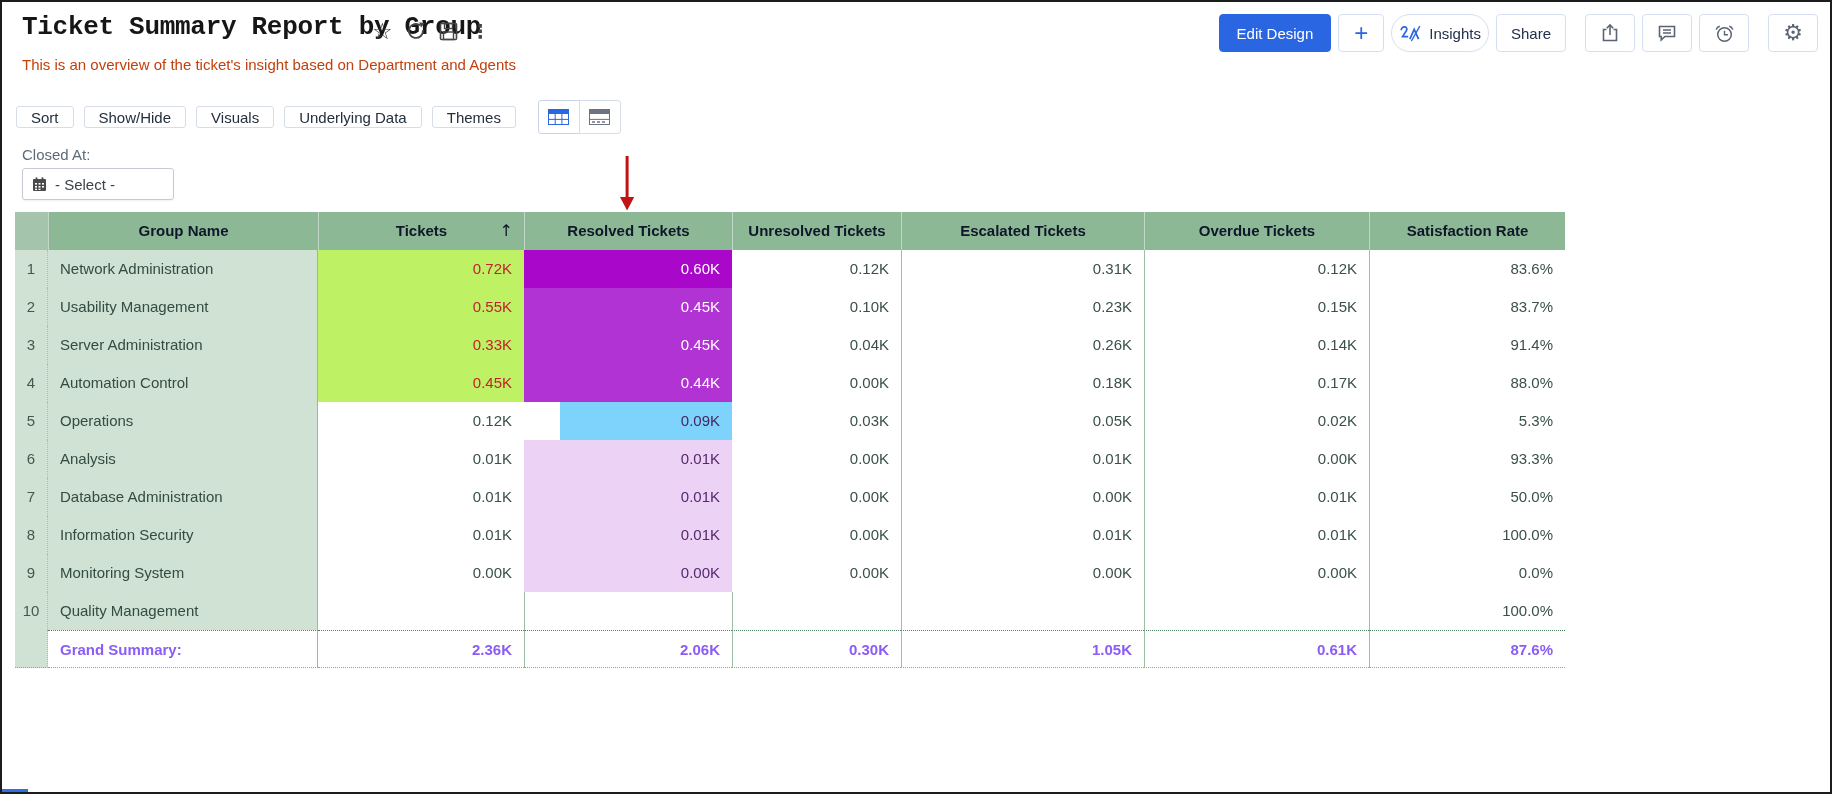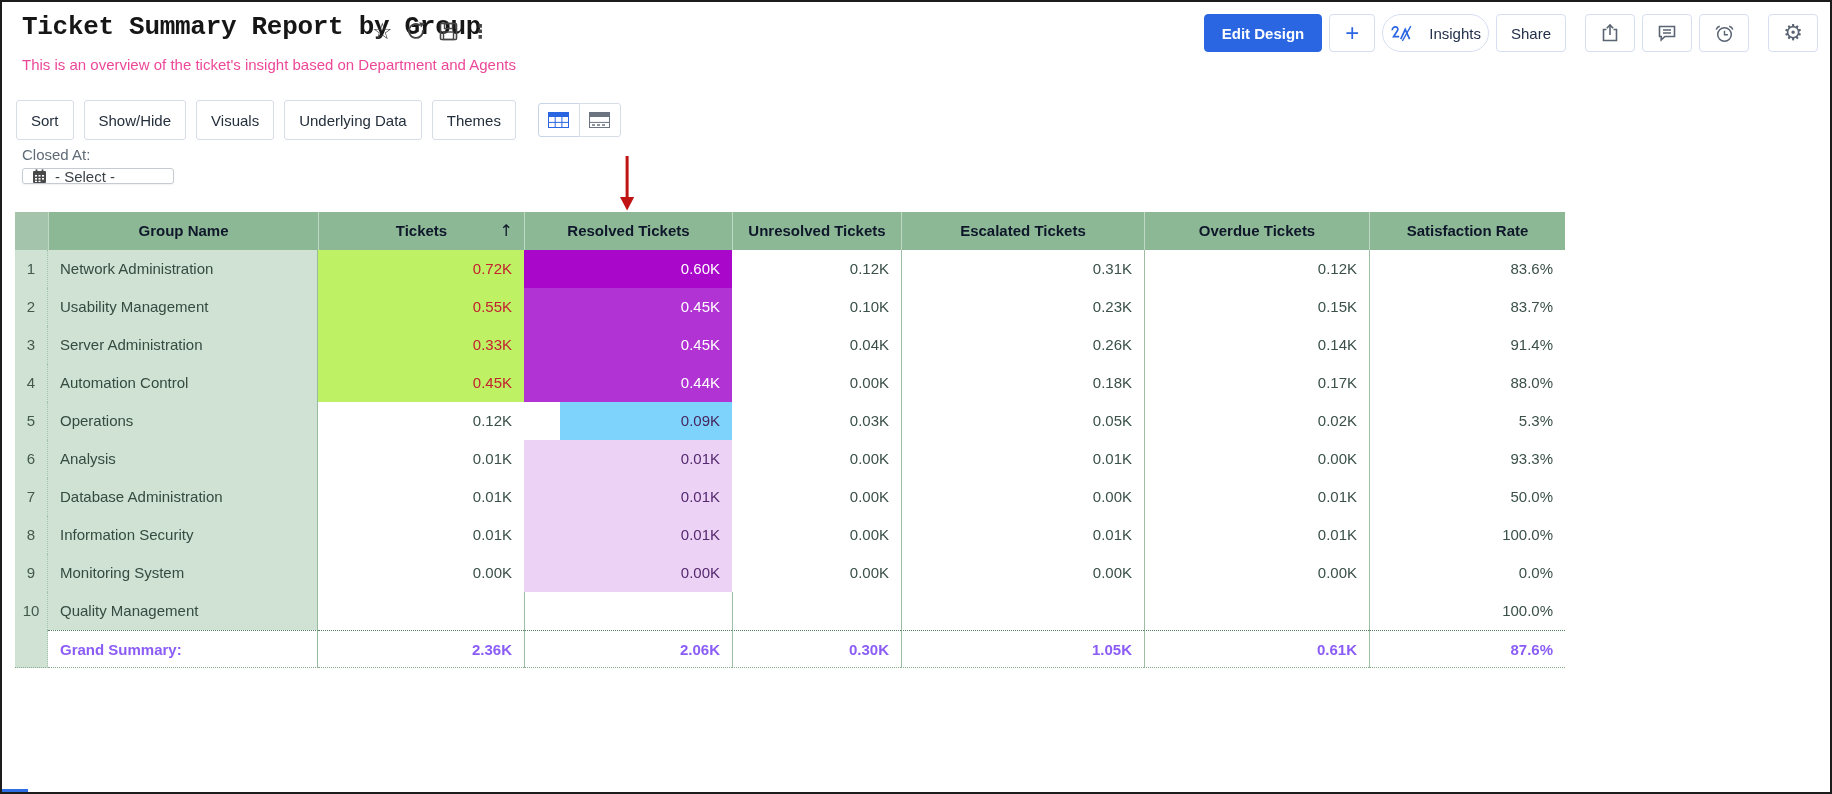--- a/index.html
+++ b/index.html
@@ -11,45 +11,45 @@
   }
   .frame { position:absolute; inset:0; border:2px solid #1c1c1c; pointer-events:none; z-index:50; }
   .corner-accent { position:absolute; left:2px; bottom:2px; width:26px; height:3px; background:#2f6fe4; z-index:51; }
 
   
   .page-title { position:absolute; left:22px; top:12px; font-size:26px; font-weight:700; color:#161616; letter-spacing:-0.3px;font-family:Liberation Mono, monospace; }
   .title-icons { position:absolute; left:372px; top:16px; height:30px; display:flex; align-items:center; gap:13px; color:#474747; }
   .uicon { font-family:"DejaVu Sans",sans-serif; }
   .star-g { font-size:23px; line-height:1; color:#3f3f3f; cursor:pointer; }
   .kebab-g { font-size:19px; font-weight:700; color:#474747; cursor:pointer; letter-spacing:0; }
-  .subtitle { position:absolute; left:22px; top:56px; font-size:15px; color:#ec4899; }
+  .subtitle { position:absolute; left:22px; top:56px; font-size:15px; color:#c2410c; }
 
   .top-actions { position:absolute; top:14px; right:14px; display:flex; align-items:center; gap:7px; }
   .btn { height:38px; display:flex; align-items:center; justify-content:center; font-size:15px;
          border:1px solid #d6def1; border-radius:4px; background:#fff; color:#22304a; cursor:pointer; }
-  .btn-primary { background:#2a66e2; border-color:#2a66e2; color:#fff; padding:0 17px; font-weight:700; }
+  .btn-primary { background:#2a66e2; border-color:#2a66e2; color:#fff; padding:0 17px; font-weight:400; }
   .btn-plus { width:46px; color:#2a66e2; font-size:24px; font-weight:400; }
-  .btn-insights { padding:0 7px; gap:16px;border-radius:19px; }
+  .btn-insights { padding:0 7px; gap:7px;border-radius:19px; }
   .btn-share { padding:0 14px; }
   .iconbtn { width:50px; }
   .icon-gap { margin-left:12px; }
 
   
   .toolbar { position:absolute; left:16px; top:100px; display:flex; align-items:center; gap:10px; }
-  .tbtn { height:40px; padding:4px 14px; background:#fff; border:1px solid #d7dde6; border-radius:3px;
+  .tbtn { height:22px; padding:4px 14px; background:#fff; border:1px solid #d7dde6; border-radius:3px;
           font-size:15px; color:#242f3c; display:flex; align-items:center; cursor:pointer; }
   .viewgroup { display:flex; margin-left:12px; }
   .vbtn { width:42px; height:34px; border:1px solid #d7dde6; background:#fff; display:flex;
           align-items:center; justify-content:center; cursor:pointer; }
   .vbtn:first-child { border-radius:3px 0 0 3px; }
   .vbtn:last-child { border-radius:0 3px 3px 0; margin-left:-1px; }
 
   
   .filter-label { position:absolute; left:22px; top:146px; font-size:15px; color:#5f6b76; }
-  .filter-select { position:absolute; left:22px; top:168px; width:152px; height:16px; background:#fff;
+  .filter-select { position:absolute; left:22px; top:168px; width:152px; height:32px; background:#fff;
                    border:1px solid #c6cbd3; border-radius:3px; display:flex; align-items:center;
                    padding:0 9px; gap:8px; font-size:15px; color:#3b4248; cursor:pointer;
                    box-shadow:0 1px 2px rgba(0,0,0,.06); }
 
   
   .anno-arrow { position:absolute; left:619px; top:156px; width:16px; height:55px; z-index:10; }
 
   
   .report { position:absolute; left:15px; top:212px; display:grid;
             grid-template-columns:33px 270px 206px 208px 169px 243px 225px 196px;

